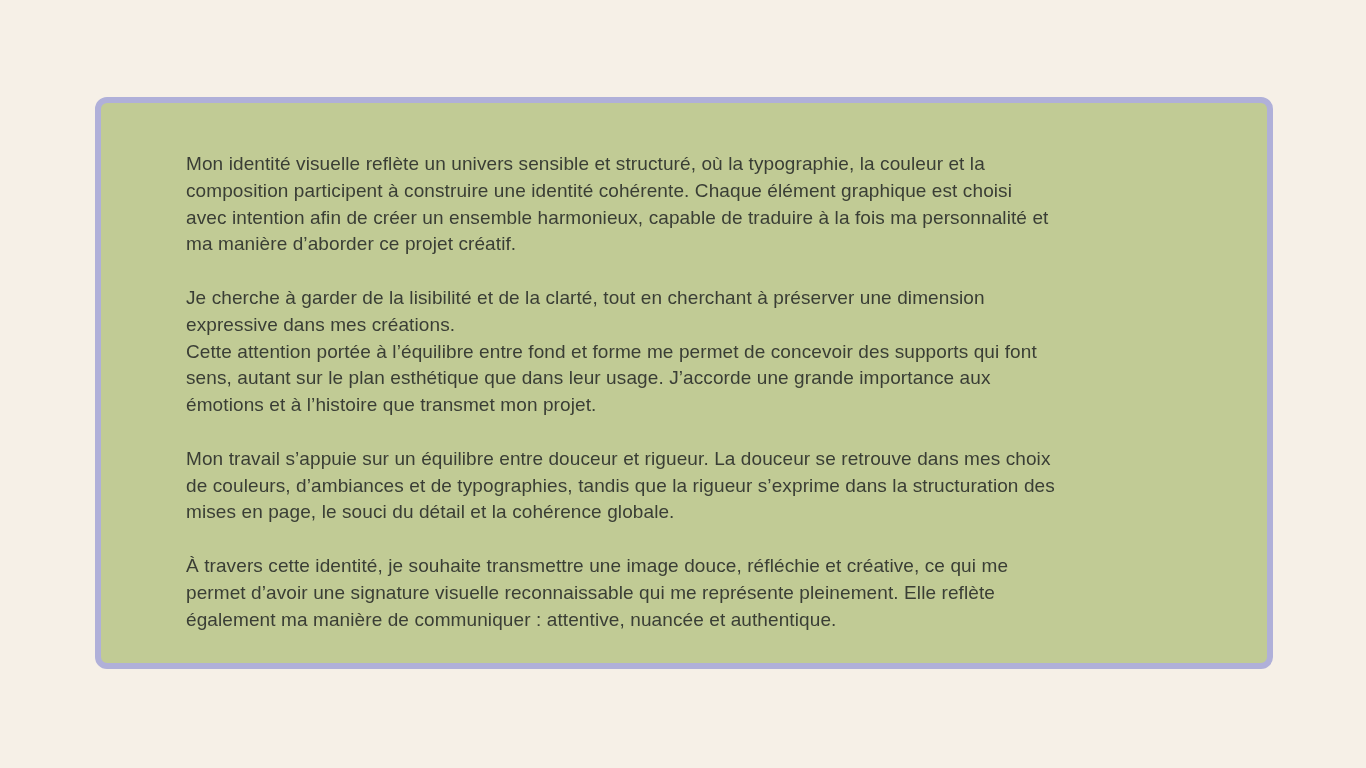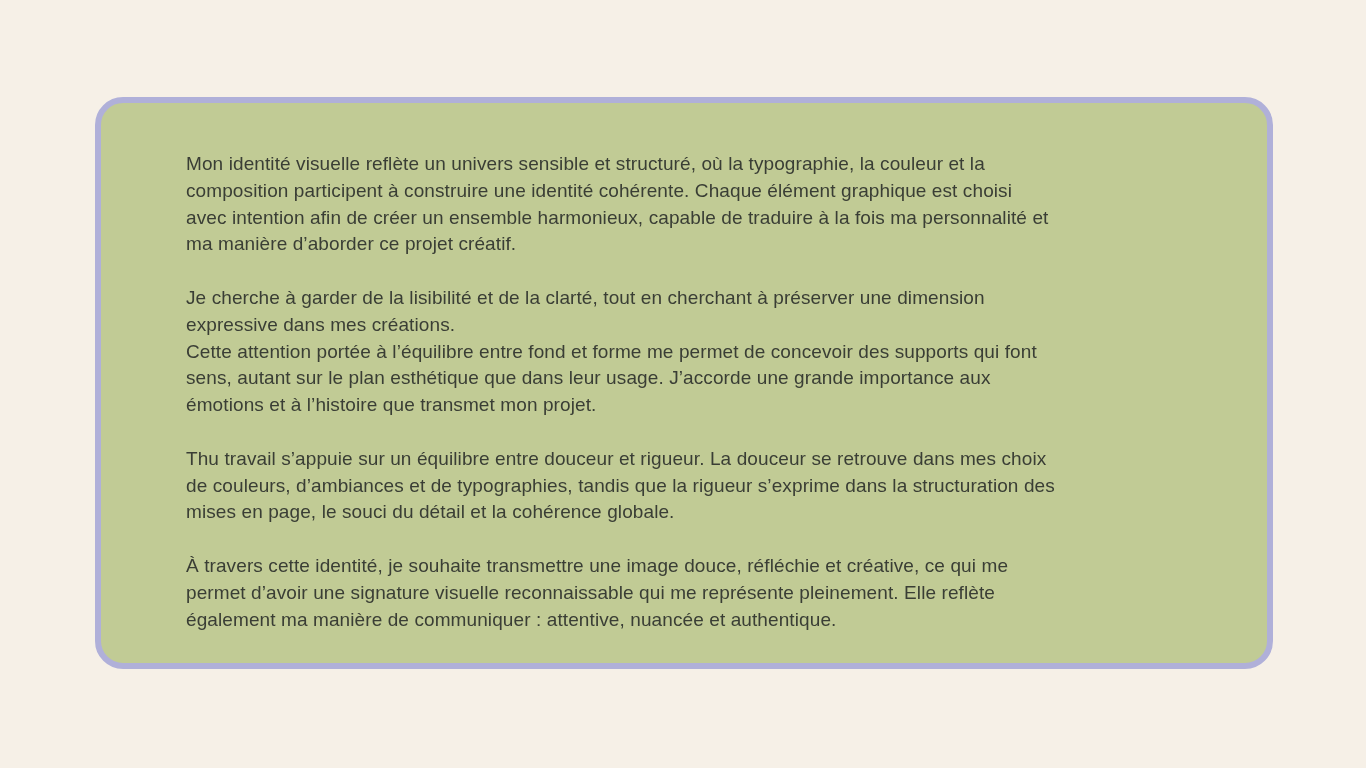--- a/index.html
+++ b/index.html
@@ -14,21 +14,21 @@
     position: relative;
   }
   .card {
     position: absolute;
     left: 95px;
     top: 97px;
     width: 1178px;
     height: 572px;
     background: #c1cb95;
     border: 6px solid #b0b0d9;
-    border-radius: 28px;
+    border-radius: 12px;
   }
   .card-inner {
     padding: 48px 84px 0 85px;
   }
   .card-inner p {
     color: #3a3e35;
     font-size: 19px;
     line-height: 26.8px;
     letter-spacing: 0.1px;
     white-space: pre-line;
@@ -42,20 +42,20 @@
   <div class="card-inner">
     <p>Mon identité visuelle reflète un univers sensible et structuré, où la typographie, la couleur et la
 composition participent à construire une identité cohérente. Chaque élément graphique est choisi
 avec intention afin de créer un ensemble harmonieux, capable de traduire à la fois ma personnalité et
 ma manière d’aborder ce projet créatif.</p>
     <p>Je cherche à garder de la lisibilité et de la clarté, tout en cherchant à préserver une dimension
 expressive dans mes créations.
 Cette attention portée à l’équilibre entre fond et forme me permet de concevoir des supports qui font
 sens, autant sur le plan esthétique que dans leur usage. J’accorde une grande importance aux
 émotions et à l’histoire que transmet mon projet.</p>
-    <p>Thu travail s’appuie sur un équilibre entre douceur et rigueur. La douceur se retrouve dans mes choix
+    <p>Mon travail s’appuie sur un équilibre entre douceur et rigueur. La douceur se retrouve dans mes choix
 de couleurs, d’ambiances et de typographies, tandis que la rigueur s’exprime dans la structuration des
 mises en page, le souci du détail et la cohérence globale.</p>
     <p>À travers cette identité, je souhaite transmettre une image douce, réfléchie et créative, ce qui me
 permet d’avoir une signature visuelle reconnaissable qui me représente pleinement. Elle reflète
 également ma manière de communiquer : attentive, nuancée et authentique.</p>
   </div>
 </div>
 
 </body></html>

